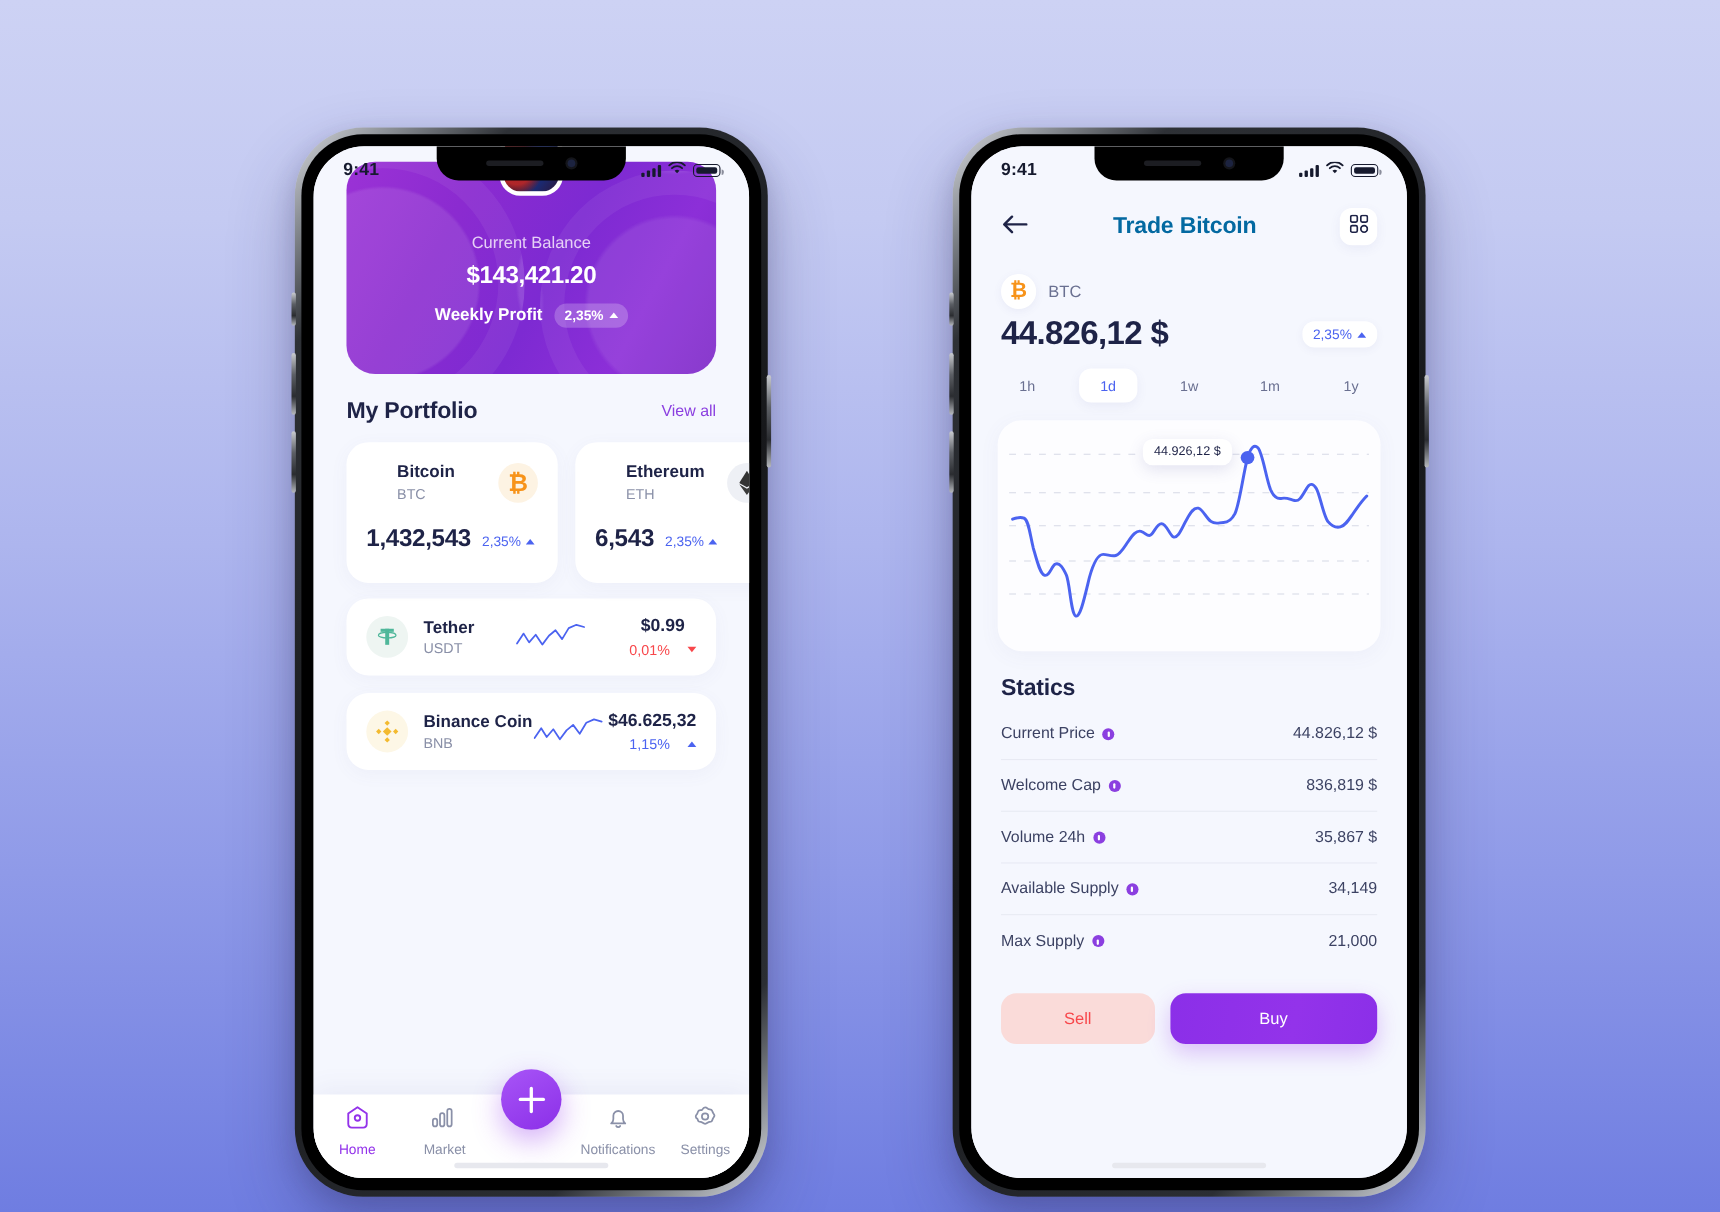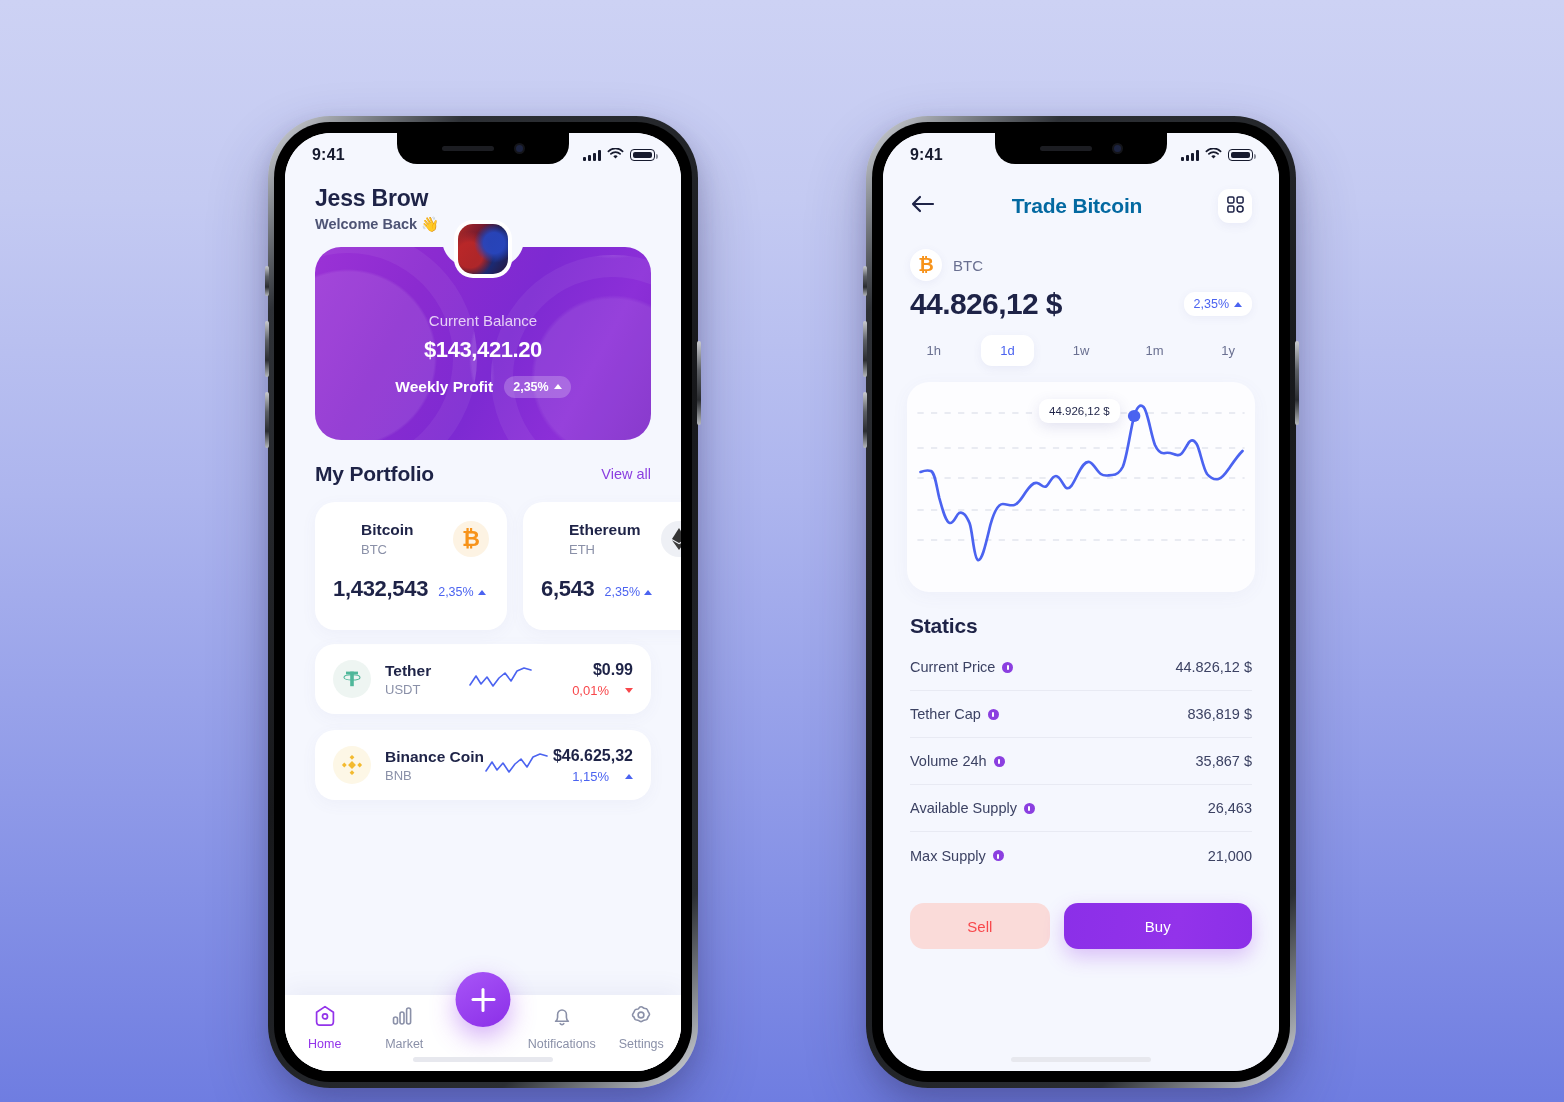--- a/index.html
+++ b/index.html
@@ -148,21 +148,21 @@
     height: 70px; padding: 0 18px; margin-bottom: 16px;
     box-shadow: 0 4px 16px rgba(90,90,160,.05);
   }
   .ls-ic { width: 38px; height: 38px; border-radius: 50%; display:flex; align-items:center; justify-content:center; flex:0 0 auto; }
   .ls-ic.usdt { background:#eef5f2; }
   .ls-ic.bnb  { background:#fdf7e6; }
   .ls-names { margin-left: 14px; }
   .ls-name { font-size: 15.5px; font-weight: bold; color:#1e2347; white-space: nowrap; }
   .ls-sym { font-size: 13px; color:#8a90a8; margin-top: 2px; }
   .ls-spark { flex: 1; display:flex; justify-content:center; align-items:center; }
-  .ls-right { text-align: right; flex: 0 0 auto; }
+  .ls-right { text-align: center; flex: 0 0 auto; }
   .ls-price { font-size: 16px; font-weight: bold; color:#1e2347; white-space:nowrap; }
   .ls-chg { display:flex; align-items:center; justify-content:flex-end; gap:16px; font-size: 13px; margin-top: 4px; }
 
   .tabbar {
     position:absolute; left:0; right:0; bottom:0; height: 76px; background:#fff;
     display:flex; align-items:flex-start; padding-top: 10px; z-index: 20;
     box-shadow: 0 -6px 22px rgba(90,90,160,.07);
   }
   .tab { flex:1; display:flex; flex-direction:column; align-items:center; gap:6px; }
   .tab.spacer { flex: 0 0 78px; }
@@ -252,24 +252,20 @@
                 <path d="M8.5 10.6 6.3 8.3a3.2 3.2 0 0 1 4.4 0Z" fill="#161a2e"></path>
                 <path d="M3.9 5.9a6.6 6.6 0 0 1 9.2 0" stroke="#161a2e" stroke-width="1.7" fill="none" stroke-linecap="round"></path>
                 <path d="M1.4 3.3a10.2 10.2 0 0 1 14.2 0" stroke="#161a2e" stroke-width="1.7" fill="none" stroke-linecap="round"></path>
               </svg>
           </span>
           <span class="batt"></span>
         </span>
       </div>
 
       <div class="l-body">
-        <div class="greet">
-          <div class="greet-name">Jess Brow</div>
-          <div class="greet-sub">Welcome Back 👋</div>
-        </div>
 
         <div class="bal-wrap">
           <div class="bal-card">
             <div class="bal-notch"></div>
             <div class="bal-lbl">Current Balance</div>
             <div class="bal-amt">$143,421.20</div>
             <div class="bal-foot">
               <span class="bal-foot-lbl">Weekly Profit</span>
               <span class="pill-light">
                 <span>2,35%</span>
@@ -528,38 +524,38 @@
         <div class="stat-list">
           <div class="stat-row">
             <span class="stat-left">
               <span class="stat-lbl">Current Price</span>
               <span class="info-dot"></span>
             </span>
             <span class="stat-val">44.826,12 $</span>
           </div>
           <div class="stat-row">
             <span class="stat-left">
-              <span class="stat-lbl">Tether Cap</span>
+              <span class="stat-lbl">Welcome Cap</span>
               <span class="info-dot"></span>
             </span>
             <span class="stat-val">836,819 $</span>
           </div>
           <div class="stat-row">
             <span class="stat-left">
               <span class="stat-lbl">Volume 24h</span>
               <span class="info-dot"></span>
             </span>
             <span class="stat-val">35,867 $</span>
           </div>
           <div class="stat-row">
             <span class="stat-left">
               <span class="stat-lbl">Available Supply</span>
               <span class="info-dot"></span>
             </span>
-            <span class="stat-val">26,463</span>
+            <span class="stat-val">34,149</span>
           </div>
           <div class="stat-row">
             <span class="stat-left">
               <span class="stat-lbl">Max Supply</span>
               <span class="info-dot"></span>
             </span>
             <span class="stat-val">21,000</span>
           </div>
         </div>
 

